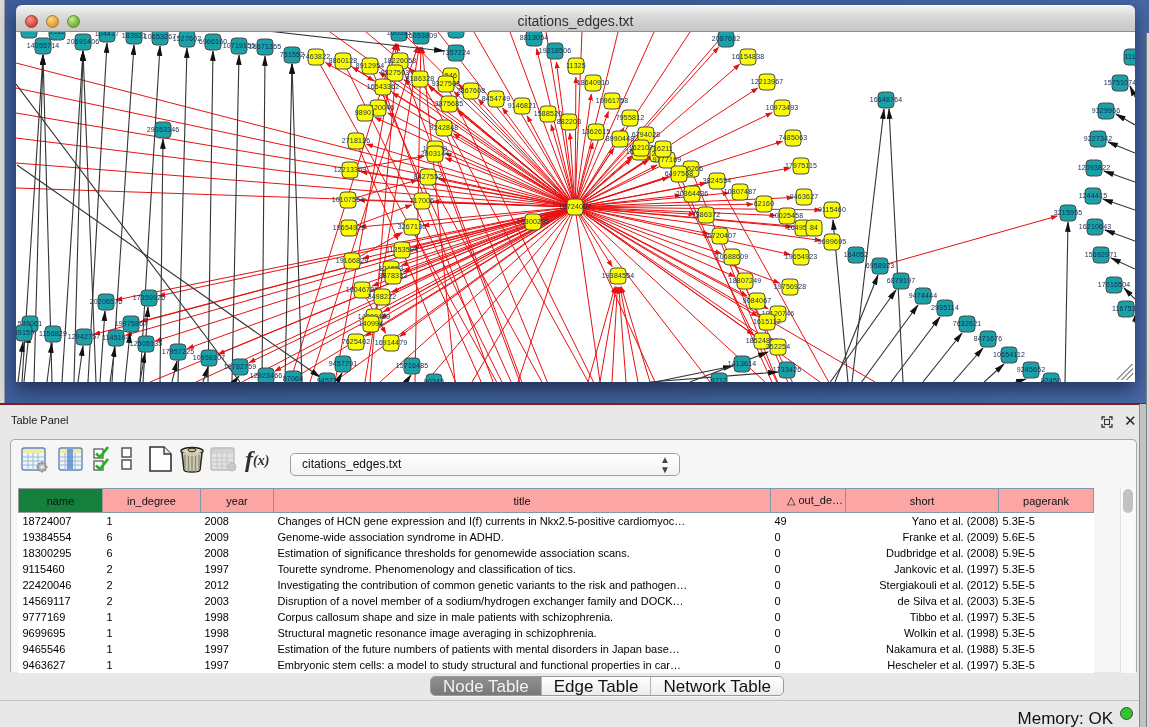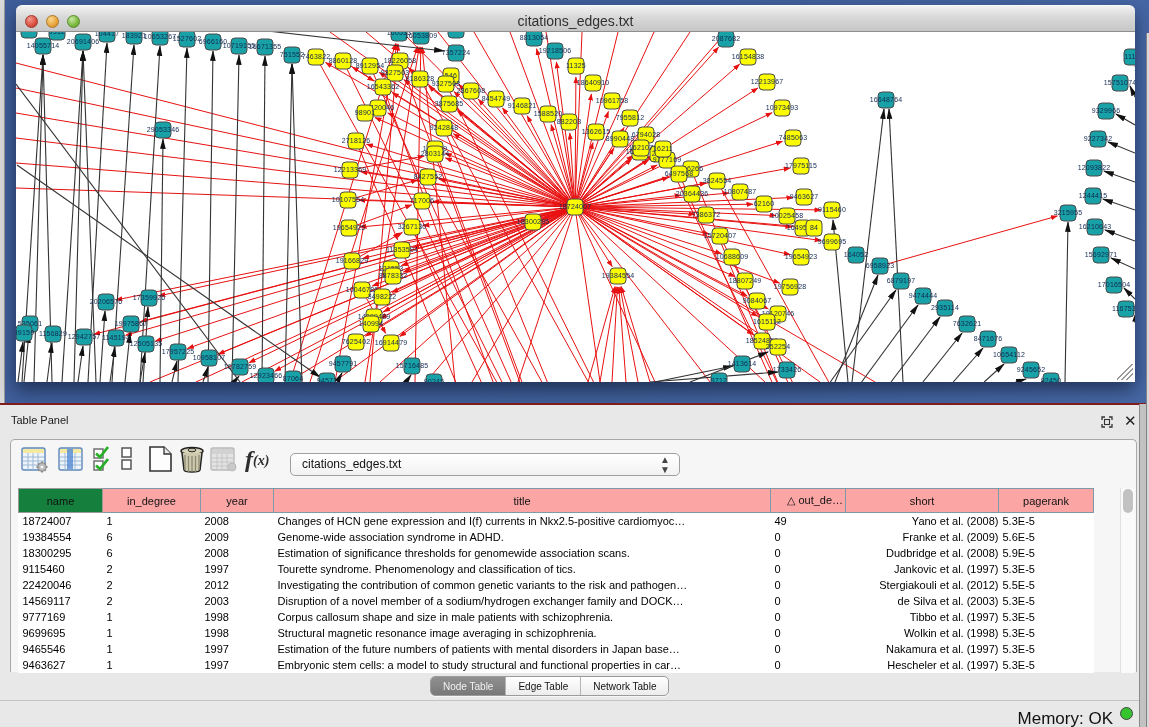--- a/index.html
+++ b/index.html
@@ -31,21 +31,21 @@
 td.c1{padding-left:5px}
 td.c2{padding-left:8px}
 td.c3{padding-left:8px}
 td.c4{padding-left:5px}
 td.c5{padding-left:5px}
 td.c6{text-align:right}
 td.c7{padding-left:5px}
 .sb{position:absolute;left:1109px;top:48px;width:15px;height:185px;background:#fafafa;border-left:1px solid #e0e0e0}
 .sb .thumb{position:absolute;left:2px;top:1px;width:10px;height:24px;border-radius:5px;background:#c2c2c2}
 .tabs{position:absolute;left:430px;top:271px;height:20px;border:1px solid #9b9b9b;border-radius:5px;background:linear-gradient(#fff,#ececec);display:flex;overflow:hidden;box-shadow:0 1px 0 rgba(255,255,255,.7)}
-.tabs .seg{font-size:10px;color:#111;padding:0 12px;line-height:19px}
+.tabs .seg{font-size:17px;color:#111;padding:0 12px;line-height:19px}
 .tabs .seg.sel{background:linear-gradient(#909090,#787878);color:#f2f2f2}
 .tabs .seg.mid{border-left:1px solid #b5b5b5;border-right:1px solid #b5b5b5}
 .statusbar{position:absolute;left:0;top:295px;width:1149px;height:29px;border-top:1px solid #c4c4c4}
 .mem{position:absolute;right:36px;top:8px;font-size:17px;color:#111}
 .dot{position:absolute;right:16px;top:6px;width:13px;height:13px;border-radius:50%;background:#35c42f;border:1.5px solid #444}
 </style></head><body>
 <div class="desktop"></div>
 <div class="leftsliver"></div>
 <div class="win">
   <div class="titlebar">
@@ -728,21 +728,21 @@
             <td class="c5">0</td>
             <td class="c6">Wolkin et al. (1998)</td>
             <td class="c7">5.3E-5</td>
           </tr>
 <tr>
             <td class="c1">9465546</td>
             <td class="c2">1</td>
             <td class="c3">1997</td>
             <td class="c4">Estimation of the future numbers of patients with mental disorders in Japan base…</td>
             <td class="c5">0</td>
-            <td class="c6">Nakamura et al. (1997)</td>
+            <td class="c6">Nakamura et al. (1988)</td>
             <td class="c7">5.3E-5</td>
           </tr>
 <tr>
             <td class="c1">9463627</td>
             <td class="c2">1</td>
             <td class="c3">1997</td>
             <td class="c4">Embryonic stem cells: a model to study structural and functional properties in car…</td>
             <td class="c5">0</td>
             <td class="c6">Hescheler et al. (1997)</td>
             <td class="c7">5.3E-5</td>

